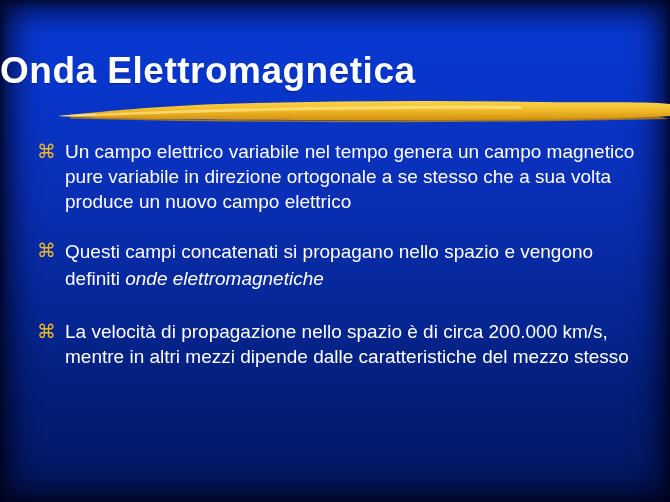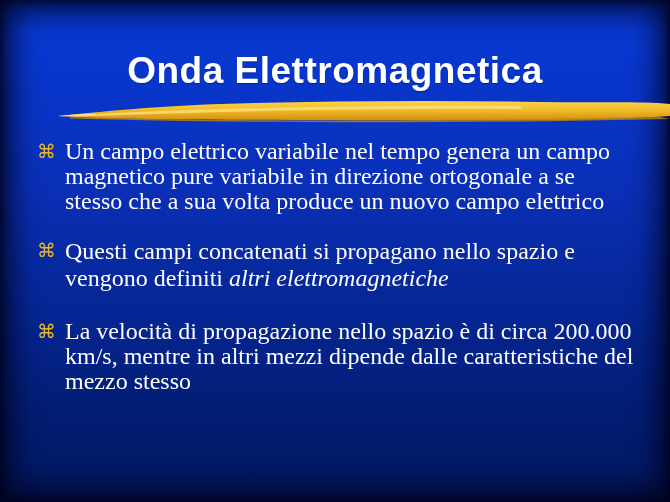--- a/index.html
+++ b/index.html
@@ -22,21 +22,21 @@
       #02175e 100%);
     box-shadow:
       inset 0 0 30px 10px rgba(0, 2, 26, 0.9),
       inset 0 0 6px 2px rgba(0, 0, 15, 0.6);
   }
   .slide-title {
     position: absolute;
     top: 50px;
     left: 0;
     width: 100%;
-    text-align: center;
+    text-align: left;
     color: #ffffff;
     font-size: 37px;
     font-weight: bold;
     letter-spacing: 0.5px;
     text-shadow: 0 1px 1px rgba(0,0,40,0.35);
   }
   .brush-underline {
     position: absolute;
     top: 90px;
     left: 0;
@@ -58,24 +58,23 @@
   .bullet .glyph {
     flex: 0 0 28px;
     width: 28px;
     color: #e8b62c;
     font-family: "DejaVu Sans", sans-serif;
     font-size: 19px;
     line-height: 25px;
   }
   .bullet .text {
     color: #ffffff;
-    font-size: 24px;
+    font-size: 19px;
     line-height: 25px;
     max-width: 573px;
-    font-family: Liberation Serif, serif;
   }
   .bullet.b2 { margin-bottom: 27px; }
   .bullet.b2 .text { line-height: 27px; }
   .bullet .text .it { font-style: italic; }
 </style>
 </head>
 <body>
 
 <div class="slide">
 
@@ -110,21 +109,21 @@
 
   <div class="content">
 
     <div class="bullet b1">
       <span class="glyph">⌘</span>
       <span class="text"><span>Un campo elettrico variabile nel tempo genera un campo magnetico pure variabile in direzione ortogonale a se stesso che a sua volta produce un nuovo campo elettrico</span><span class="it"></span></span>
     </div>
 
     <div class="bullet b2">
       <span class="glyph">⌘</span>
-      <span class="text"><span>Questi campi concatenati si propagano nello spazio e vengono definiti </span><span class="it">altri elettromagnetiche</span></span>
+      <span class="text"><span>Questi campi concatenati si propagano nello spazio e vengono definiti </span><span class="it">onde elettromagnetiche</span></span>
     </div>
 
     <div class="bullet b3">
       <span class="glyph">⌘</span>
       <span class="text"><span>La velocità di propagazione nello spazio è di circa 200.000 km/s, mentre in altri mezzi dipende dalle caratteristiche del mezzo stesso</span><span class="it"></span></span>
     </div>
 
   </div>
 </div>
 

